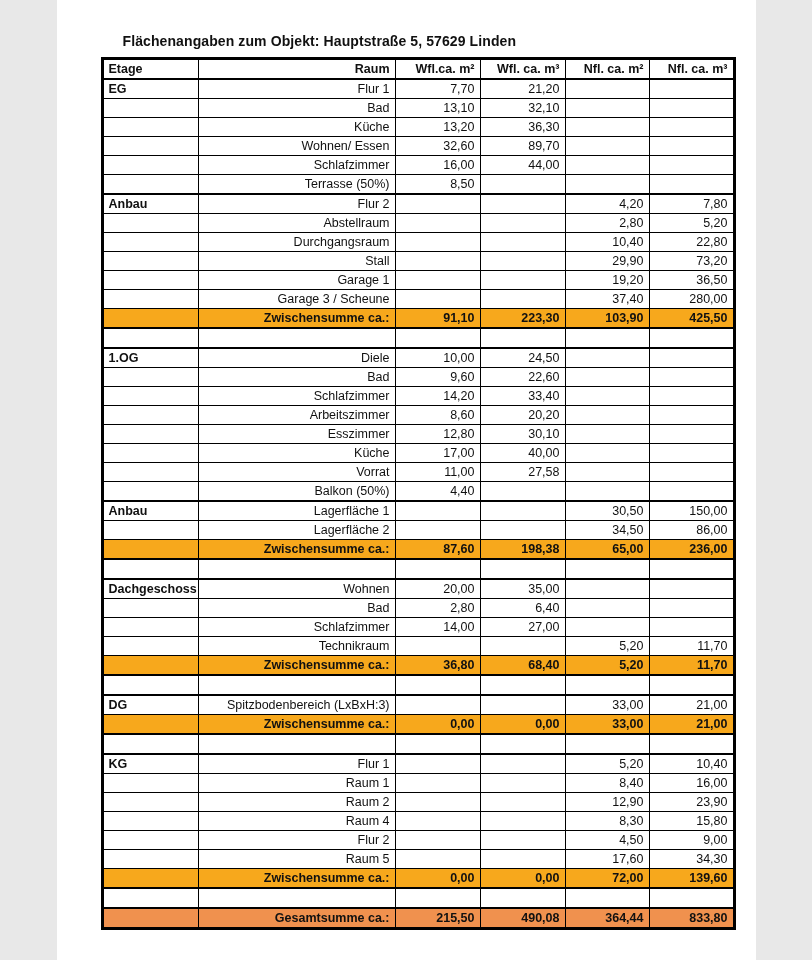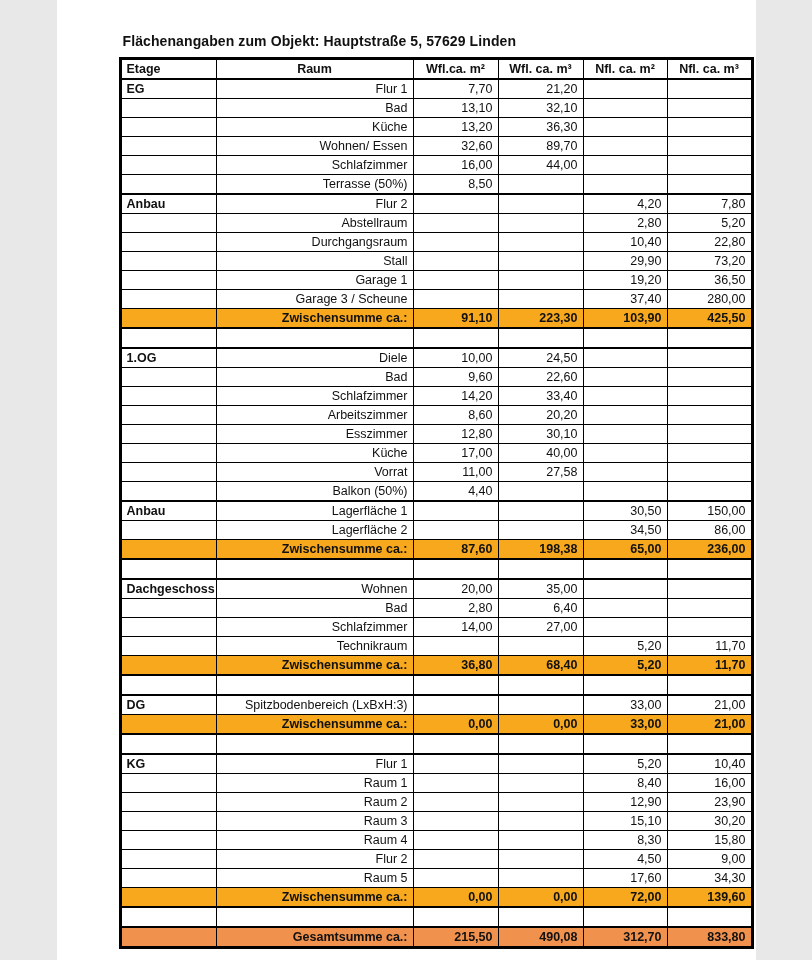--- a/index.html
+++ b/index.html
@@ -18,41 +18,41 @@
     position: absolute;
     left: 66px;
     top: 33px;
     font-size: 14px;
     font-weight: bold;
     letter-spacing: 0.1px;
     white-space: nowrap;
   }
   table.area-table {
     position: absolute;
-    left: 62px;
+    left: 44px;
     top: 57px;
     width: 632px;
     border-collapse: collapse;
     table-layout: fixed;
     border: 3px solid var(--border-color, #000);
   }
   .area-table th,
   .area-table td {
     border: 1px solid var(--border-color, #000);
     height: 18px;
     line-height: 18px;
     padding: 0 5px;
     font-size: 12.5px;
     overflow: hidden;
     white-space: nowrap;
     background: #ffffff;
   }
   .area-table thead th {
     font-weight: bold;
-    text-align: center;
+    text-align: right;
     border-top: 2px solid var(--border-color, #000);
     border-bottom: 2px solid var(--border-color, #000);
   }
   .area-table thead th.col-etage { text-align: left; }
   .area-table td.etage { font-weight: bold; text-align: left; }
   .area-table td.raum  { text-align: right; }
   .area-table td.num   { text-align: right; }
   tr.thick-top td { border-top: 2px solid var(--border-color, #000); }
   tr.spacer td {
     border-top: 2px solid var(--border-color, #000);
@@ -394,28 +394,20 @@
         <tr class="data">
           <td class="etage"></td>
           <td class="raum">Raum 2</td>
           <td class="num"></td>
           <td class="num"></td>
           <td class="num">12,90</td>
           <td class="num">23,90</td>
         </tr>
         <tr class="data">
           <td class="etage"></td>
-          <td class="raum">Raum 3</td>
-          <td class="num"></td>
-          <td class="num"></td>
-          <td class="num">15,10</td>
-          <td class="num">30,20</td>
-        </tr>
-        <tr class="data">
-          <td class="etage"></td>
           <td class="raum">Raum 4</td>
           <td class="num"></td>
           <td class="num"></td>
           <td class="num">8,30</td>
           <td class="num">15,80</td>
         </tr>
         <tr class="data">
           <td class="etage"></td>
           <td class="raum">Flur 2</td>
           <td class="num"></td>
@@ -445,18 +437,18 @@
           <td class="num"></td>
           <td class="num"></td>
           <td class="num"></td>
           <td class="num"></td>
         </tr>
         <tr class="total">
           <td class="etage"></td>
           <td class="raum">Gesamtsumme ca.:</td>
           <td class="num">215,50</td>
           <td class="num">490,08</td>
-          <td class="num">312,70</td>
+          <td class="num">364,44</td>
           <td class="num">833,80</td>
         </tr>
       </tbody>
   </table>
 </div>
 
 </body></html>

